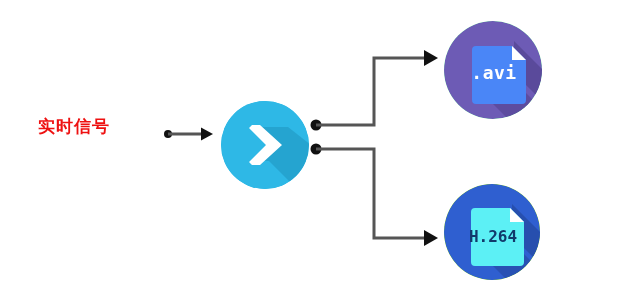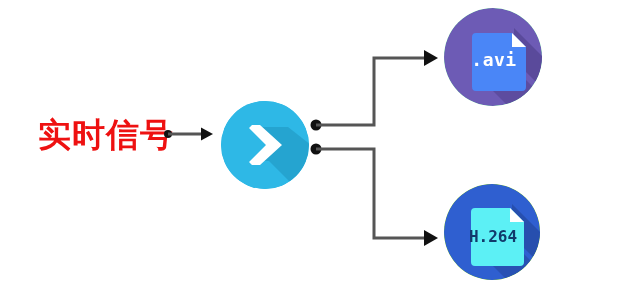--- a/index.html
+++ b/index.html
@@ -16,21 +16,21 @@
     height: 283px;
     background: #ffffff;
     overflow: hidden;
   }
   
   #source-label {
     position: absolute;
     left: 38px;
     top: 118px;
     font-family: "DejaVu Sans", sans-serif;
-    font-size: 33px;
+    font-size: 17px;
     font-weight: bold;
     letter-spacing: 1px;
     color: #ee1111;
     white-space: nowrap;
     line-height: 1;
     text-align: center;
   }
   
   #wires {
     position: absolute;
@@ -47,21 +47,21 @@
   }
   #router-icon {
     left: 221px;
     top: 101px;
     width: 88px;
     height: 88px;
     background: #2eb8e6;
   }
   #avi-icon {
     left: 444px;
-    top: 8px;
+    top: 21px;
     width: 98px;
     height: 98px;
     background: #86efac;
   }
   #h264-icon {
     left: 444px;
     top: 184px;
     width: 96px;
     height: 96px;
     background: #84cc16;

